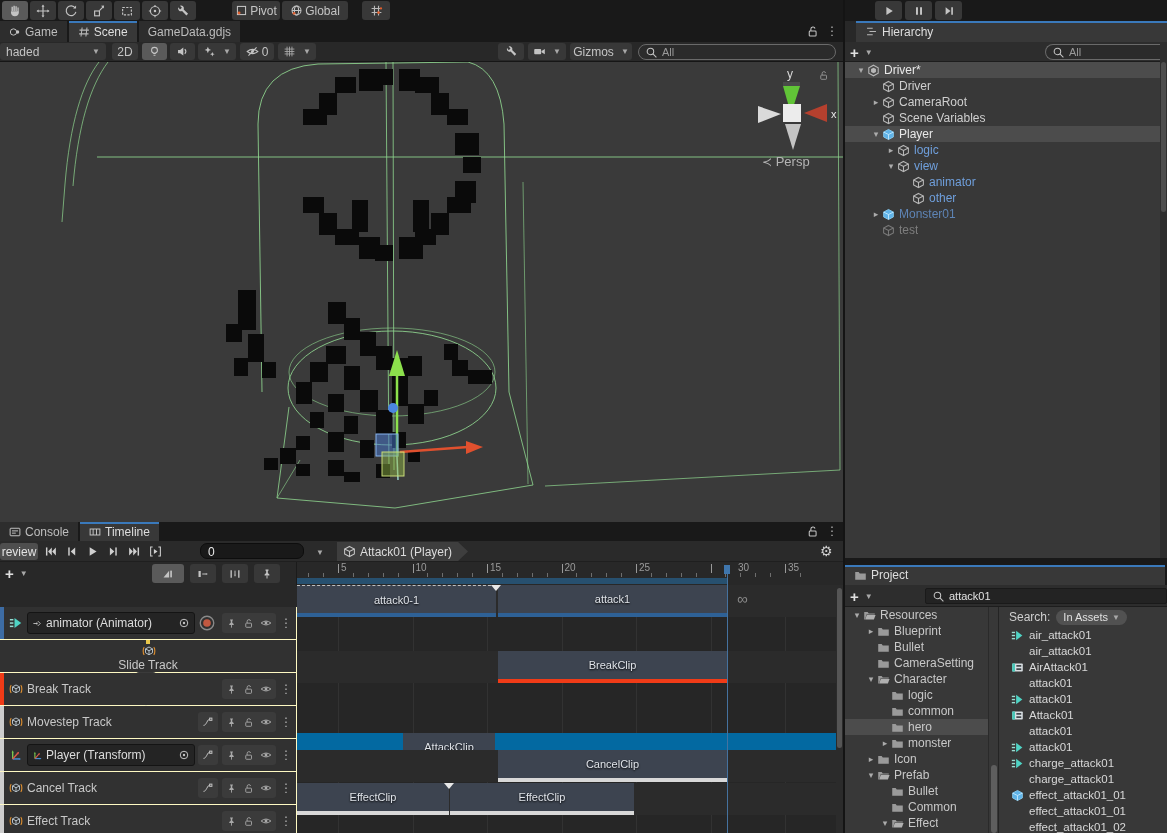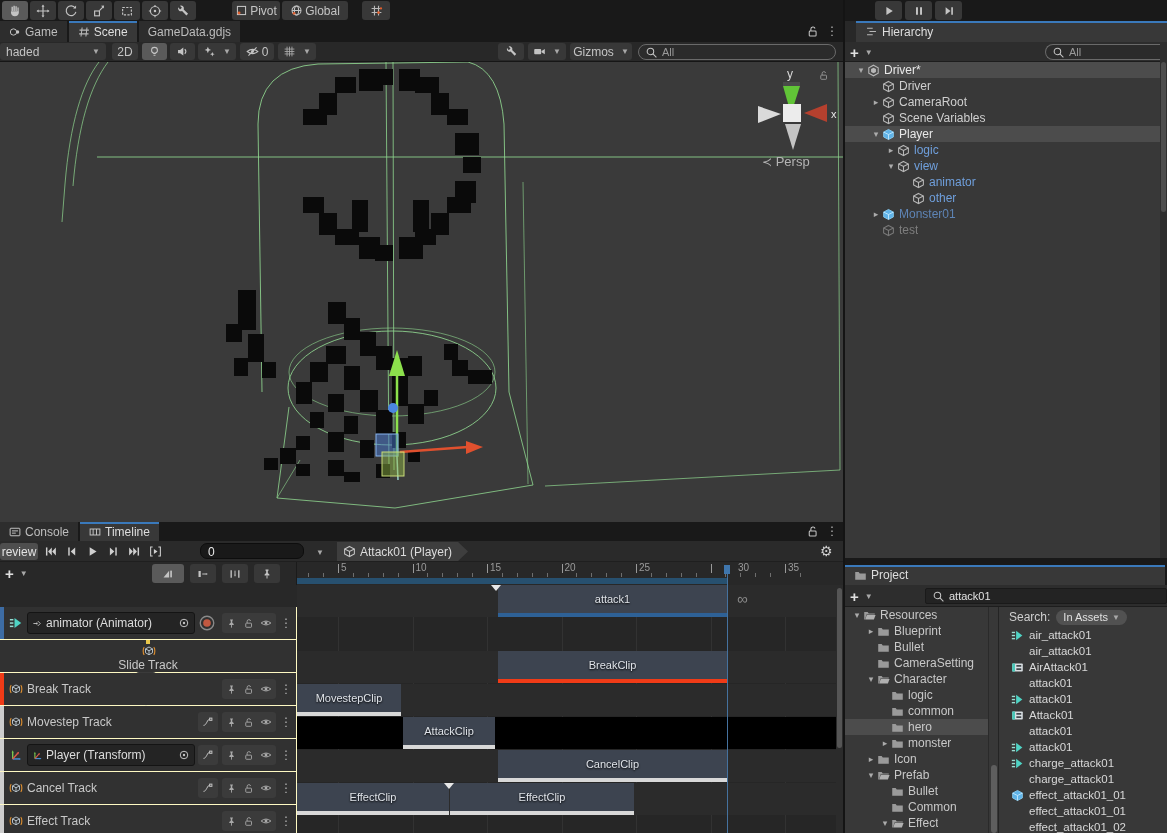--- a/index.html
+++ b/index.html
@@ -1012,31 +1012,29 @@
     </div>
   <div id="timeline-tracks-right" class="abs" style="left:297px;top:585px;width:539px;height:248px;background:#262626;overflow:hidden;">
       <div style="position: absolute; left: 41px; top: 0px; width: 1px; height: 248px; background: rgb(50, 50, 50);"></div>
       <div style="position: absolute; left: 115.5px; top: 0px; width: 1px; height: 248px; background: rgb(50, 50, 50);"></div>
       <div style="position: absolute; left: 190px; top: 0px; width: 1px; height: 248px; background: rgb(50, 50, 50);"></div>
       <div style="position: absolute; left: 264.5px; top: 0px; width: 1px; height: 248px; background: rgb(50, 50, 50);"></div>
       <div style="position: absolute; left: 339px; top: 0px; width: 1px; height: 248px; background: rgb(50, 50, 50);"></div>
       <div style="position: absolute; left: 413.5px; top: 0px; width: 1px; height: 248px; background: rgb(50, 50, 50);"></div>
       <div style="position: absolute; left: 488px; top: 0px; width: 1px; height: 248px; background: rgb(50, 50, 50);"></div>
       <div style="position: absolute; left: 0px; top: 0px; width: 539px; height: 32px; background: rgb(43, 43, 43);">
+        <div class="clip" style="left: 0px; width: 199px; border-bottom: 4px solid rgb(46, 97, 150); border-top: 1px dashed rgb(192, 192, 192);">attack0-1</div>
         <div class="clip" style="left: 201px; width: 229px; border-bottom: 4px solid rgb(46, 97, 150);">attack1</div>
         <div class="marker" style="left: 194px;"></div>
         <div style="position: absolute; left: 440px; top: 5px; color: rgb(138, 138, 138); font-size: 15px;">∞</div>
       </div>
       <div style="position: absolute; left: 0px; top: 66px; width: 539px; height: 32px; background: rgb(43, 43, 43);">
         <div class="clip" style="left: 201px; width: 229px; border-bottom: 4px solid rgb(240, 59, 23);">BreakClip</div>
       </div>
-      <div style="position: absolute; left: 0px; top: 99px; width: 539px; height: 32px; background: rgb(43, 43, 43);">
-        <div class="clip" style="left: 0px; width: 104px; border-bottom: 4px solid rgb(216, 216, 216);">MovestepClip</div>
-      </div>
-      <div style="position: absolute; left: 0px; top: 132px; width: 539px; height: 32px; background: #000000;">
+      <div style="position: absolute; left: 0px; top: 148px; width: 539px; height: 32px; background: #0369a1;">
         <div class="clip" style="left: 106px; width: 92px; border-bottom: 4px solid rgb(216, 216, 216);">AttackClip</div>
       </div>
       <div style="position: absolute; left: 0px; top: 165px; width: 539px; height: 32px; background: rgb(43, 43, 43);">
         <div class="clip" style="left: 201px; width: 229px; border-bottom: 4px solid rgb(216, 216, 216);">CancelClip</div>
       </div>
       <div style="position: absolute; left: 0px; top: 198px; width: 539px; height: 32px; background: rgb(43, 43, 43);">
         <div class="clip" style="left: 0px; width: 152px; border-bottom: 4px solid rgb(216, 216, 216);">EffectClip</div>
         <div class="clip" style="left: 153px; width: 184px; border-bottom: 4px solid rgb(216, 216, 216);">EffectClip</div>
         <div class="marker" style="left: 147px;"></div>
       </div>

